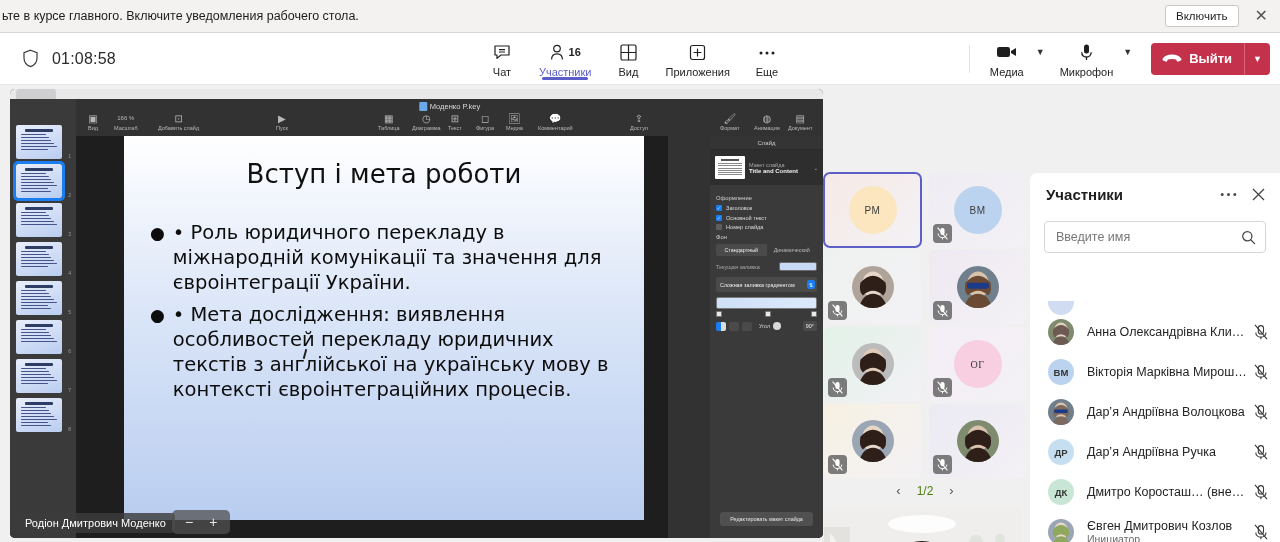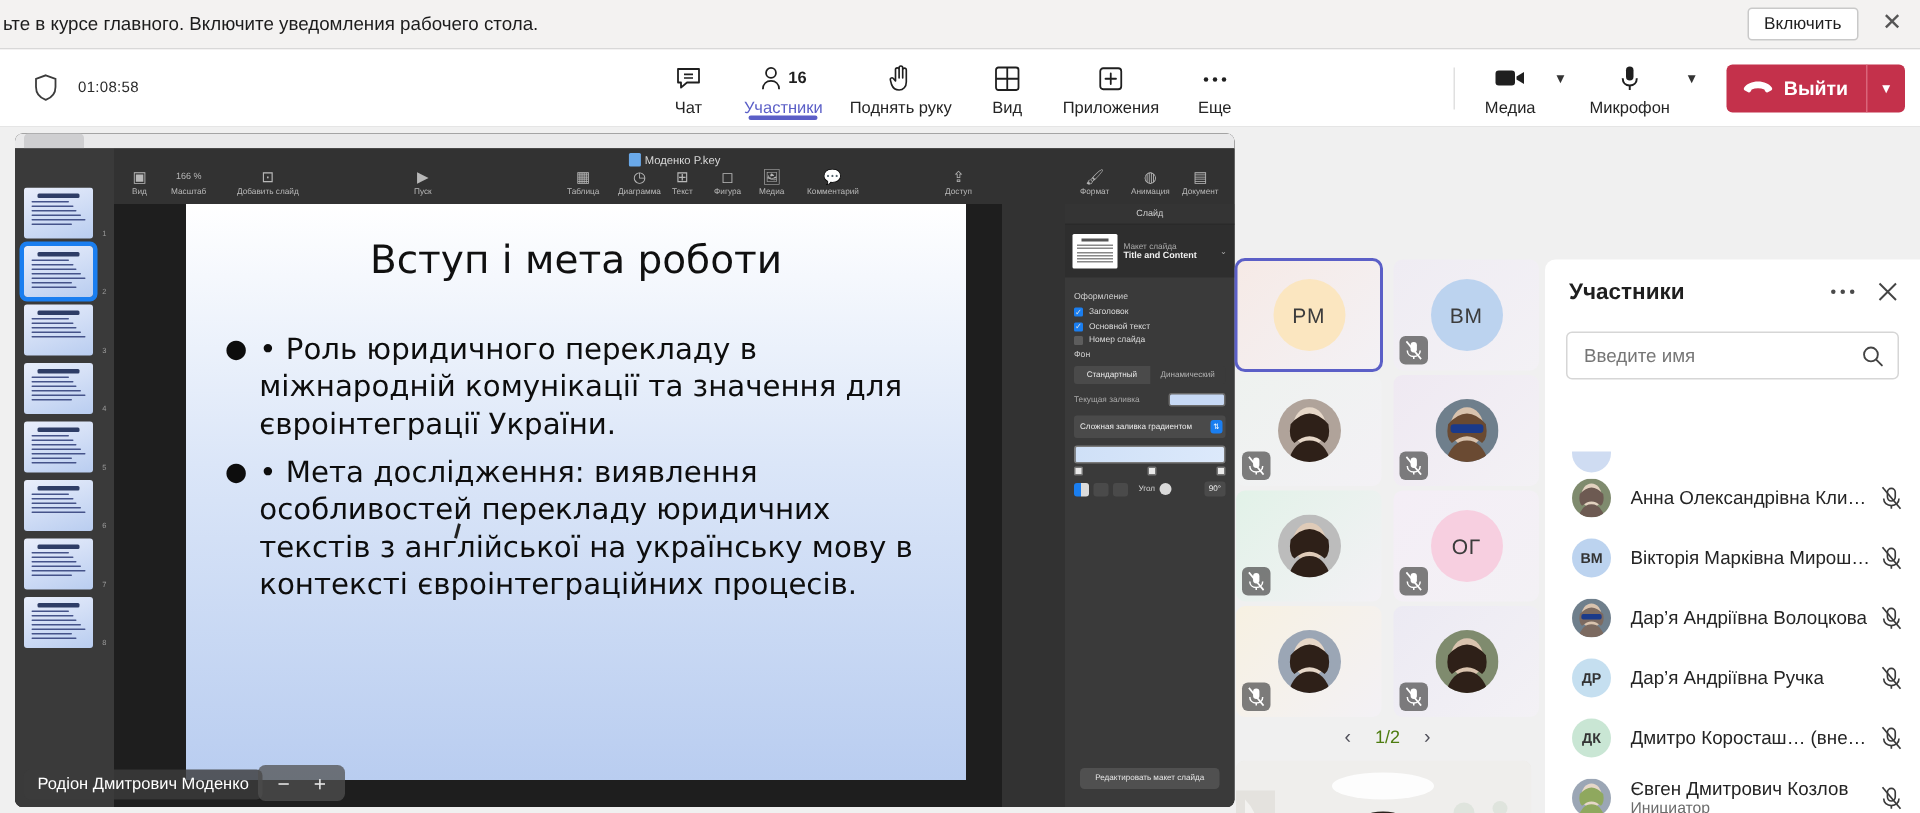--- a/index.html
+++ b/index.html
@@ -23,21 +23,21 @@
   }
   #notif-close { font-size: 16px; color: #555; cursor: pointer; line-height: 1; padding: 0 4px; }
 
   
   #toolbar {
     position: absolute; left: 0; top: 33px; width: 1280px; height: 52px;
     background: #fff; border-bottom: 1px solid #e5e5e5;
     display: flex; align-items: center;
   }
   #tb-left { display: flex; align-items: center; gap: 13px; padding-left: 22px; width: 310px; }
-  #tb-timer { font-size: 10px; color: #2b2b2b; letter-spacing: .2px; }
+  #tb-timer { font-size: 16px; color: #2b2b2b; letter-spacing: .2px; }
   #tb-center { display: flex; align-items: flex-start; gap: 2px; margin-left: auto; margin-right: auto; }
   .tb-item {
     display: flex; flex-direction: column; align-items: center; justify-content: center;
     min-width: 54px; padding: 2px 8px 0; cursor: pointer; position: relative;
   }
   .tb-icon { height: 21px; display: flex; align-items: center; justify-content: center; color: #1f1f1f; }
   .tb-label { font-size: 11px; color: #242424; margin-top: 3px; white-space: nowrap; }
   .tb-item.active .tb-label { color: #5b5fc7; }
   .tb-underline {
     position: absolute; bottom: -2px; left: 50%; transform: translateX(-50%);
@@ -164,21 +164,21 @@
   #kn-zoom-ctl span { color: #e8e8e8; font-size: 14px; line-height: 1; }
 
   
   #tiles { position: absolute; left: 824px; top: 88px; width: 202px; height: 330px; }
   .tile { position: absolute; width: 97px; height: 74px; border-radius: 6px; overflow: hidden; }
   .tile.sel { outline: 2.5px solid #5b5fc7; outline-offset: -1px; }
   .av-circle {
     position: absolute; left: 50%; top: 50%; transform: translate(-50%,-50%);
     width: 48px; height: 48px; border-radius: 50%;
     display: flex; align-items: center; justify-content: center;
-    font-size: 14px; letter-spacing: .5px; color: #3c3c3c; text-align: center;
+    font-size: 10px; letter-spacing: .5px; color: #3c3c3c; text-align: center;
   }
   .av-photo { position: absolute; left: 50%; top: 50%; transform: translate(-50%,-50%);
               width: 42px; height: 42px; border-radius: 50%; overflow: hidden; }
   .mute-chip {
     position: absolute; left: 4px; bottom: 4px; width: 19px; height: 19px; border-radius: 4px;
     background: rgba(90,90,90,.78); display: flex; align-items: center; justify-content: center;
   }
   #tile-pager { position: absolute; left: 0; top: 310px; width: 202px;
                 display: flex; align-items: center; justify-content: center; gap: 16px; }
   #tile-pager .ch { font-size: 13px; color: #50505a; cursor: pointer; }
@@ -257,28 +257,20 @@
         <svg width="17" height="19" viewBox="0 0 17 19">
             <circle cx="7" cy="5.6" r="3.3" fill="none" stroke="#1f1f1f" stroke-width="1.2"></circle>
             <path d="M1.6 16.5 c0 -3.6 2.4 -5.6 5.4 -5.6 s5.4 2 5.4 5.6" fill="none" stroke="#1f1f1f" stroke-width="1.2"></path>
           </svg>
         <span class="tb-badge">16</span>
       </div>
       <div class="tb-label">Участники</div>
       <div class="tb-underline"></div>
     </div>
 
-    <div class="tb-item">
-      <div class="tb-icon">
-        <svg width="18" height="20" viewBox="0 0 18 20">
-            <path d="M6 12 V4.4 a1.2 1.2 0 0 1 2.4 0 V10 V3.2 a1.2 1.2 0 0 1 2.4 0 V10 V4.6 a1.2 1.2 0 0 1 2.4 0 V12.6 c0 3.2 -2 5.4 -4.8 5.4 c-2.6 0 -4.2 -1.6 -5 -3.6 L2.6 11.4 a1.1 1.1 0 0 1 1.8 -1.2 Z" fill="none" stroke="#1f1f1f" stroke-width="1.1" stroke-linejoin="round"></path>
-          </svg>
-      </div>
-      <div class="tb-label">Поднять руку</div>
-    </div>
 
 
     <div class="tb-item">
       <div class="tb-icon">
         <svg width="19" height="19" viewBox="0 0 19 19">
             <rect x="2" y="2" width="15" height="15" rx="1.6" fill="none" stroke="#1f1f1f" stroke-width="1.2"></rect>
             <path d="M9.5 2 V17 M2 9.5 H17" stroke="#1f1f1f" stroke-width="1.2"></path>
           </svg>
       </div>
       <div class="tb-label">Вид</div>
@@ -680,21 +672,21 @@
         </div>
         <div class="mute-chip">
           <svg width="11" height="13" viewBox="0 0 11 13">
             <rect x="3.4" y="1" width="4.2" height="7" rx="2.1" fill="#fff"></rect>
             <path d="M1.2 6.6 c0 2.4 1.8 4 4.3 4 s4.3 -1.6 4.3 -4" fill="none" stroke="#fff" stroke-width="1"></path>
             <path d="M5.5 10.6 V12.4" stroke="#fff" stroke-width="1"></path>
             <path d="M.6 .6 L10.4 12.4" stroke="#fff" stroke-width="1.1"></path>
           </svg>
         </div>
       </div>
-      <div class="tile" style="left: 105px; top: 154px; background: linear-gradient(135deg, rgb(244, 238, 246), rgb(243, 241, 245));">
+      <div class="tile" style="left: 105px; top: 154px; background: linear-gradient(135deg, rgb(244, 238, 246), rgb(243, 241, 245)); font-family: Liberation Serif, serif;">
         <div class="av-circle" style="background: rgb(247, 207, 224);">ОГ</div>
         <div class="mute-chip">
           <svg width="11" height="13" viewBox="0 0 11 13">
             <rect x="3.4" y="1" width="4.2" height="7" rx="2.1" fill="#fff"></rect>
             <path d="M1.2 6.6 c0 2.4 1.8 4 4.3 4 s4.3 -1.6 4.3 -4" fill="none" stroke="#fff" stroke-width="1"></path>
             <path d="M5.5 10.6 V12.4" stroke="#fff" stroke-width="1"></path>
             <path d="M.6 .6 L10.4 12.4" stroke="#fff" stroke-width="1.1"></path>
           </svg>
         </div>
       </div>

